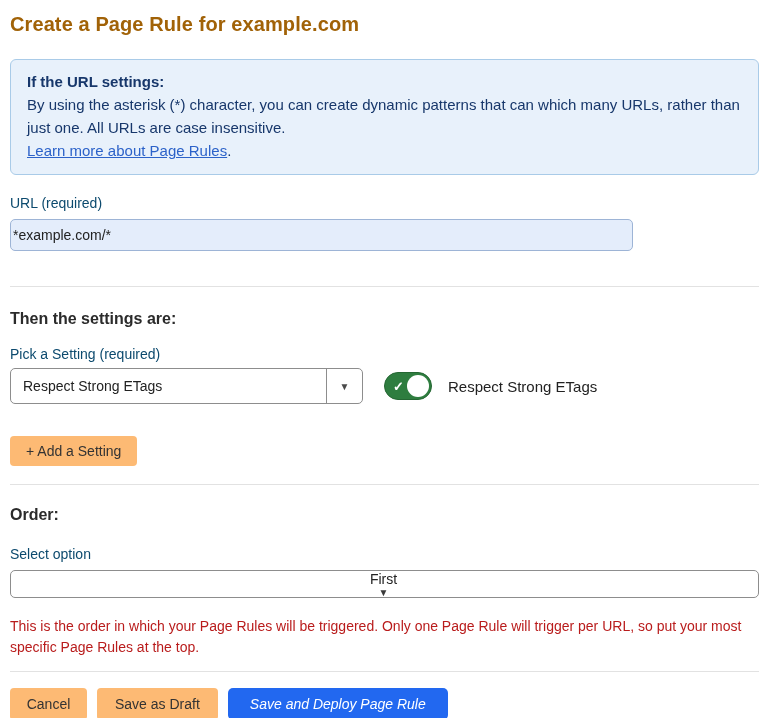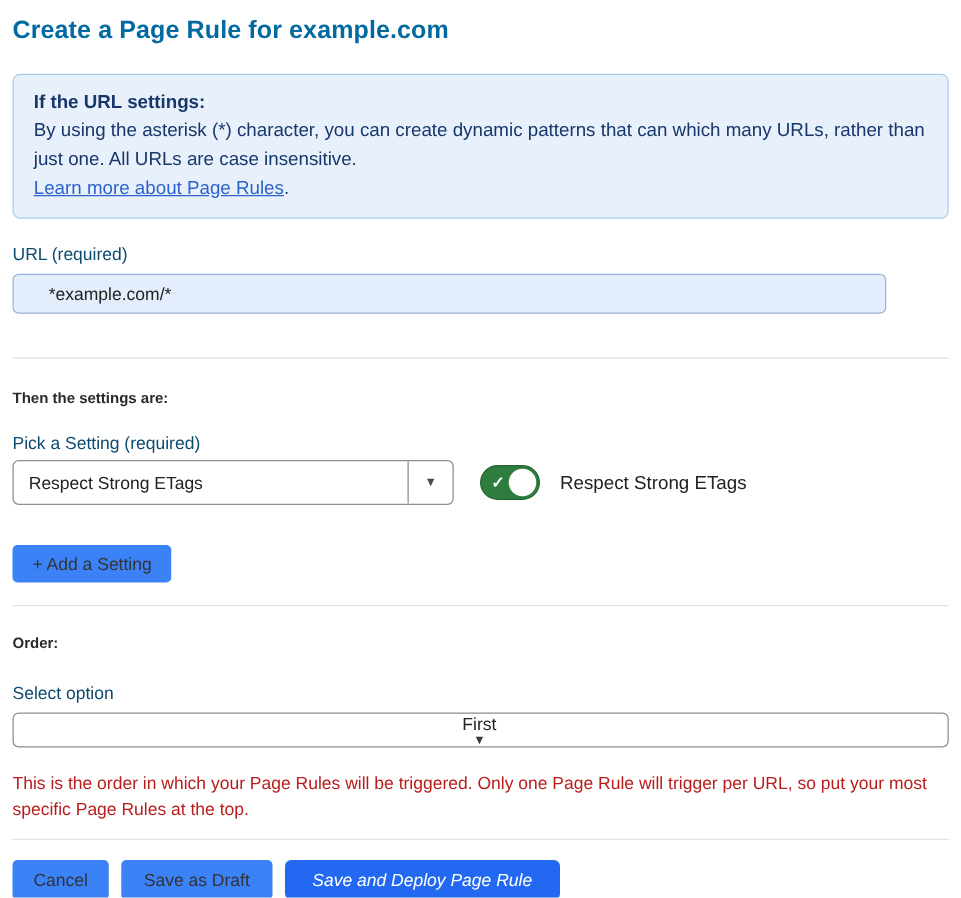--- a/index.html
+++ b/index.html
@@ -10,21 +10,21 @@
     color: #333333;
     overflow: hidden;
   }
   .page { padding: 0 10px; }
 
   h1.page-title {
     margin-top: 12px;
     font-size: 20px;
     line-height: 24px;
     font-weight: 700;
-    color: #0369a1;
+    color: #a16207;
     letter-spacing: 0.1px;
   }
 
   .info-box {
     margin-top: 23px;
     background: #e8f1fb;
     border: 1px solid #a9cbe8;
     border-radius: 6px;
     padding: 10px 16px 12px 16px;
     color: #17376b;
@@ -41,43 +41,43 @@
 
   .field-label {
     display: block;
     margin-top: 20px;
     font-size: 14px;
     color: #0c4a6e;
   }
 
   input.url-input {
     margin-top: 8px;
-    width: 699px;
+    width: 623px;
     height: 32px;
     background: #e4edfb;
     border: 1px solid #9db4d6;
     border-radius: 5px;
-    padding: 0 28px;
+    padding: 0 2px;
     font-family: "Liberation Sans", sans-serif;
     font-size: 14px;
     color: #222222;
     outline: none;
   }
 
   hr.divider {
     border: none;
     border-top: 1px solid #e2e2e2;
     height: 0;
   }
   .divider-1 { margin-top: 35px; }
   .divider-2 { margin-top: 18px; }
   .divider-3 { margin-top: 13px; }
 
   h2.section-heading {
-    font-size: 12px;
+    font-size: 16px;
     line-height: 19px;
     font-weight: 700;
     color: #2b2b2b;
   }
   .settings-heading { margin-top: 22px; }
   .order-heading { margin-top: 20px; }
 
   .picker-label { margin-top: 18px; }
 
   .setting-row {
@@ -147,21 +147,21 @@
     font-size: 15px;
     color: #222222;
   }
 
   button {
     font-family: "Liberation Sans", sans-serif;
     cursor: pointer;
     border: none;
   }
   .btn-gray {
-    background: #3b82f6;
+    background: #fdba74;
     color: #333333;
     border-radius: 4px;
     font-size: 14px;
   }
   .add-setting-btn {
     margin-top: 32px;
     height: 30px;
     padding: 0 16px;
   }
 

